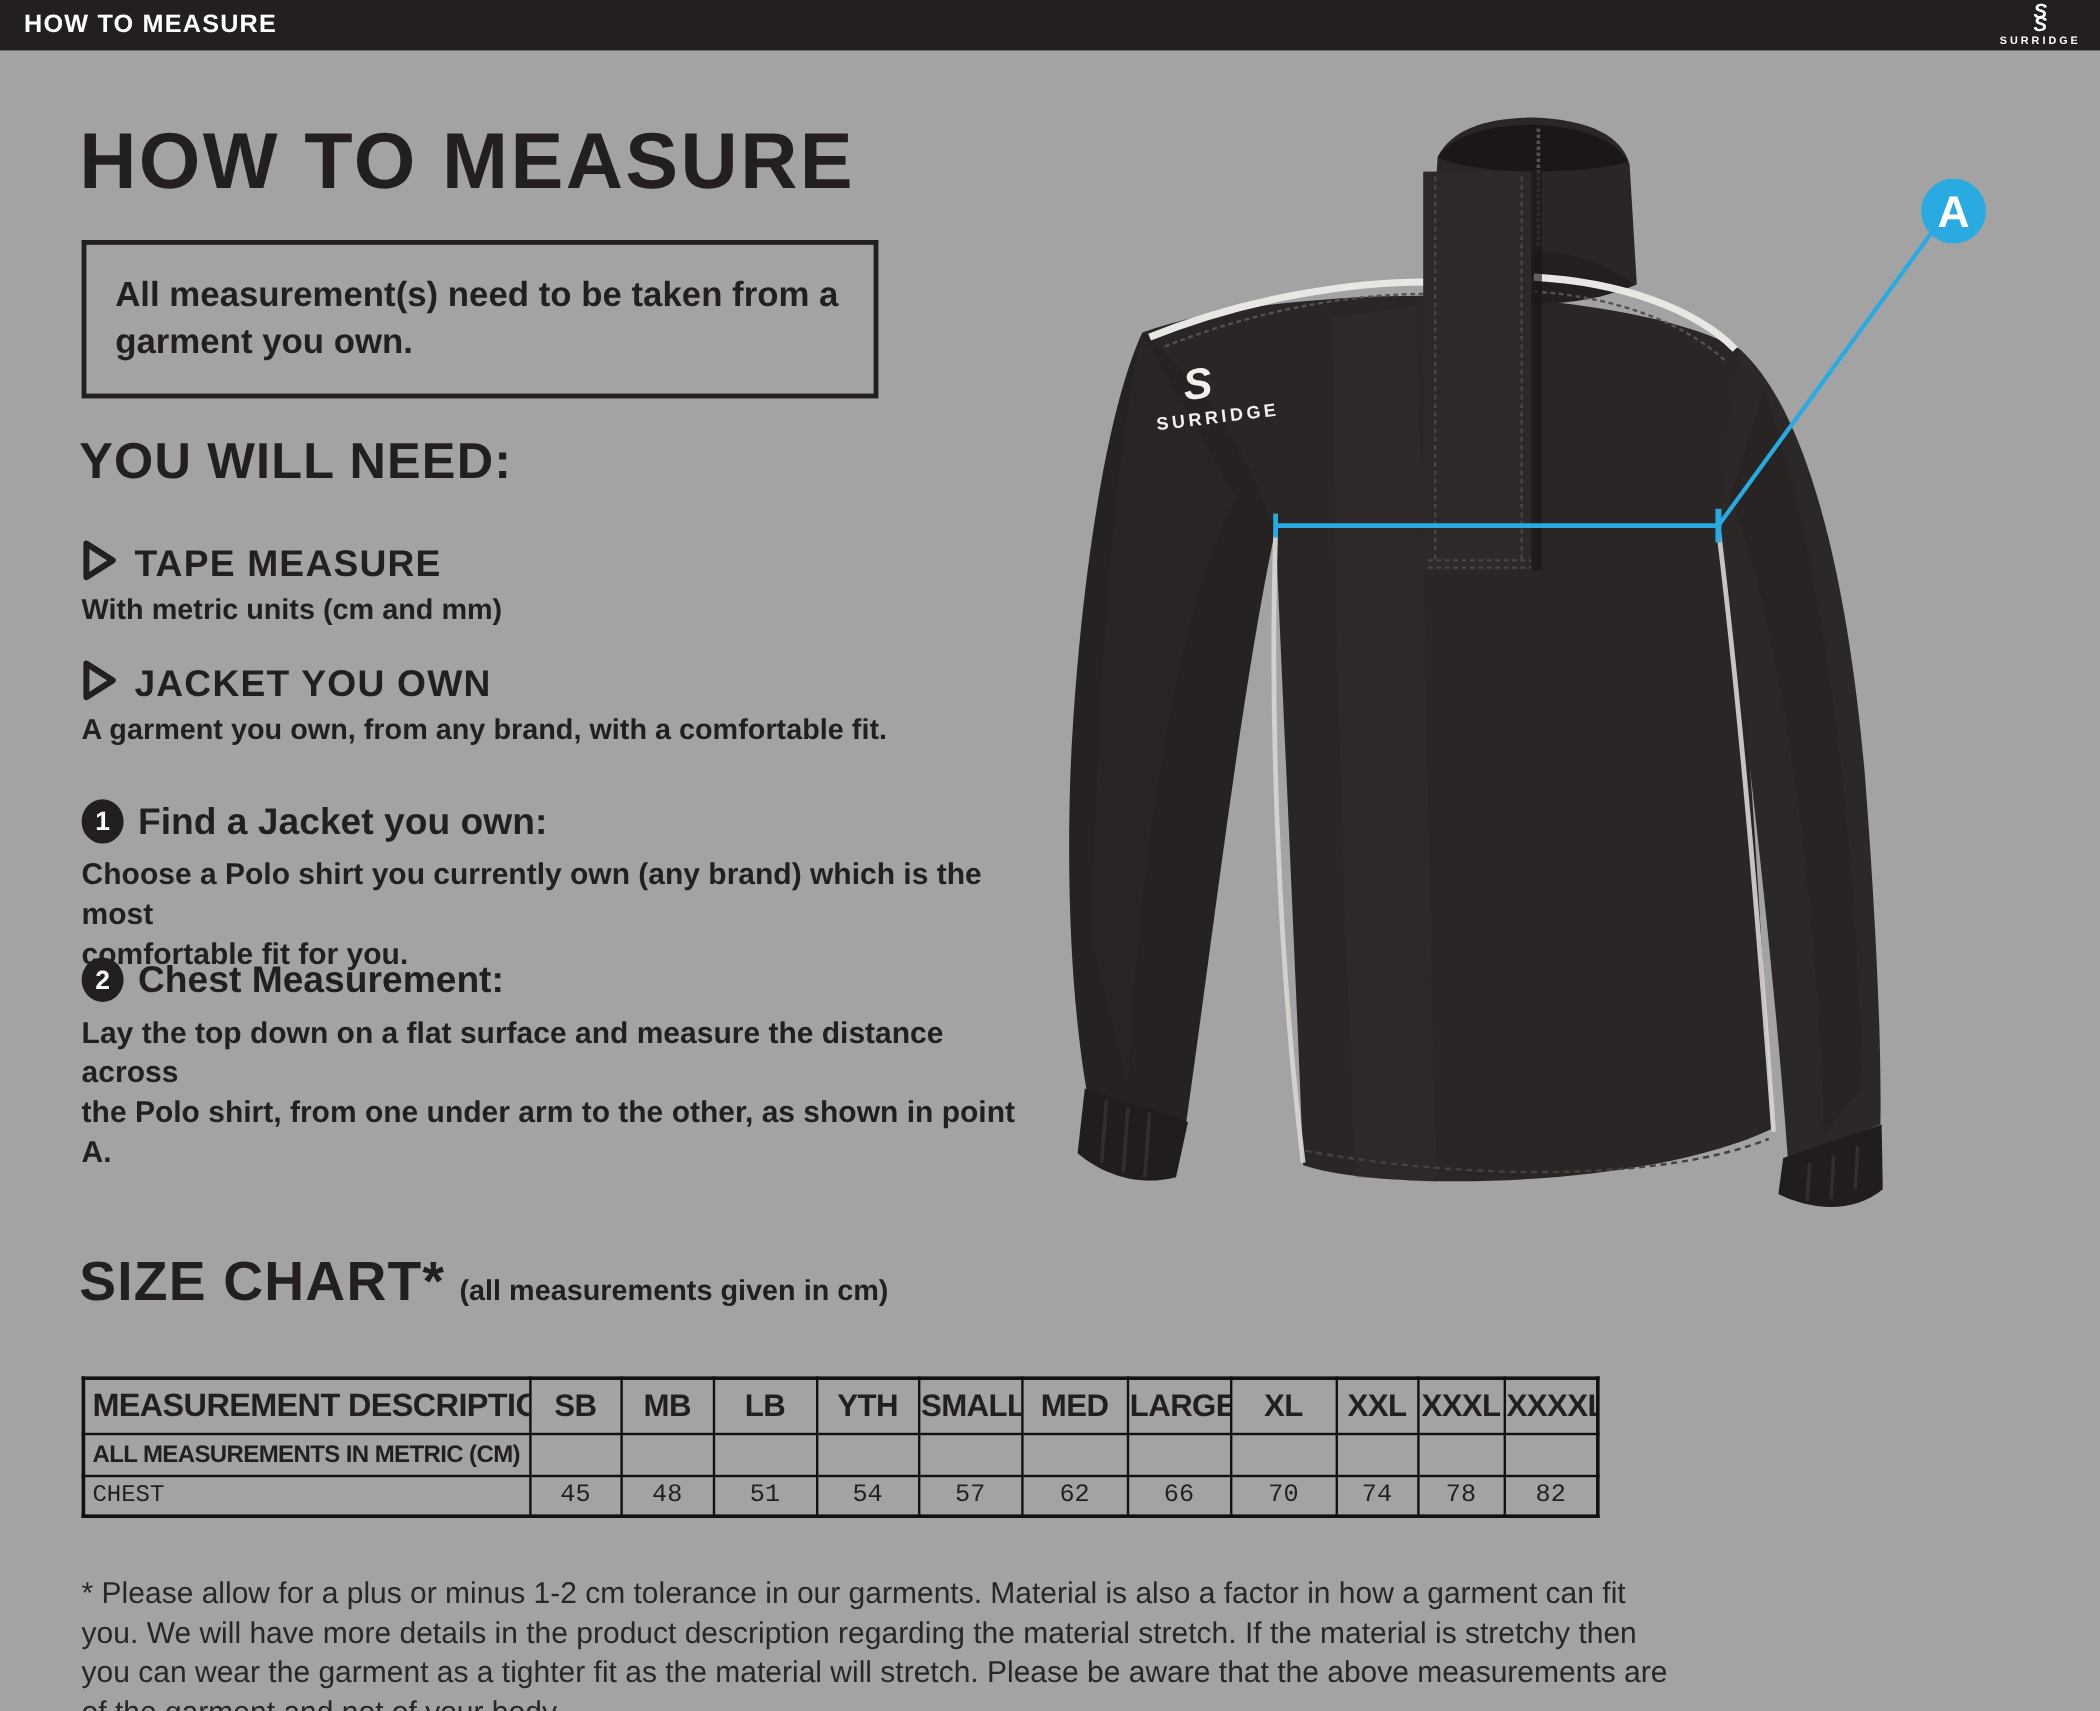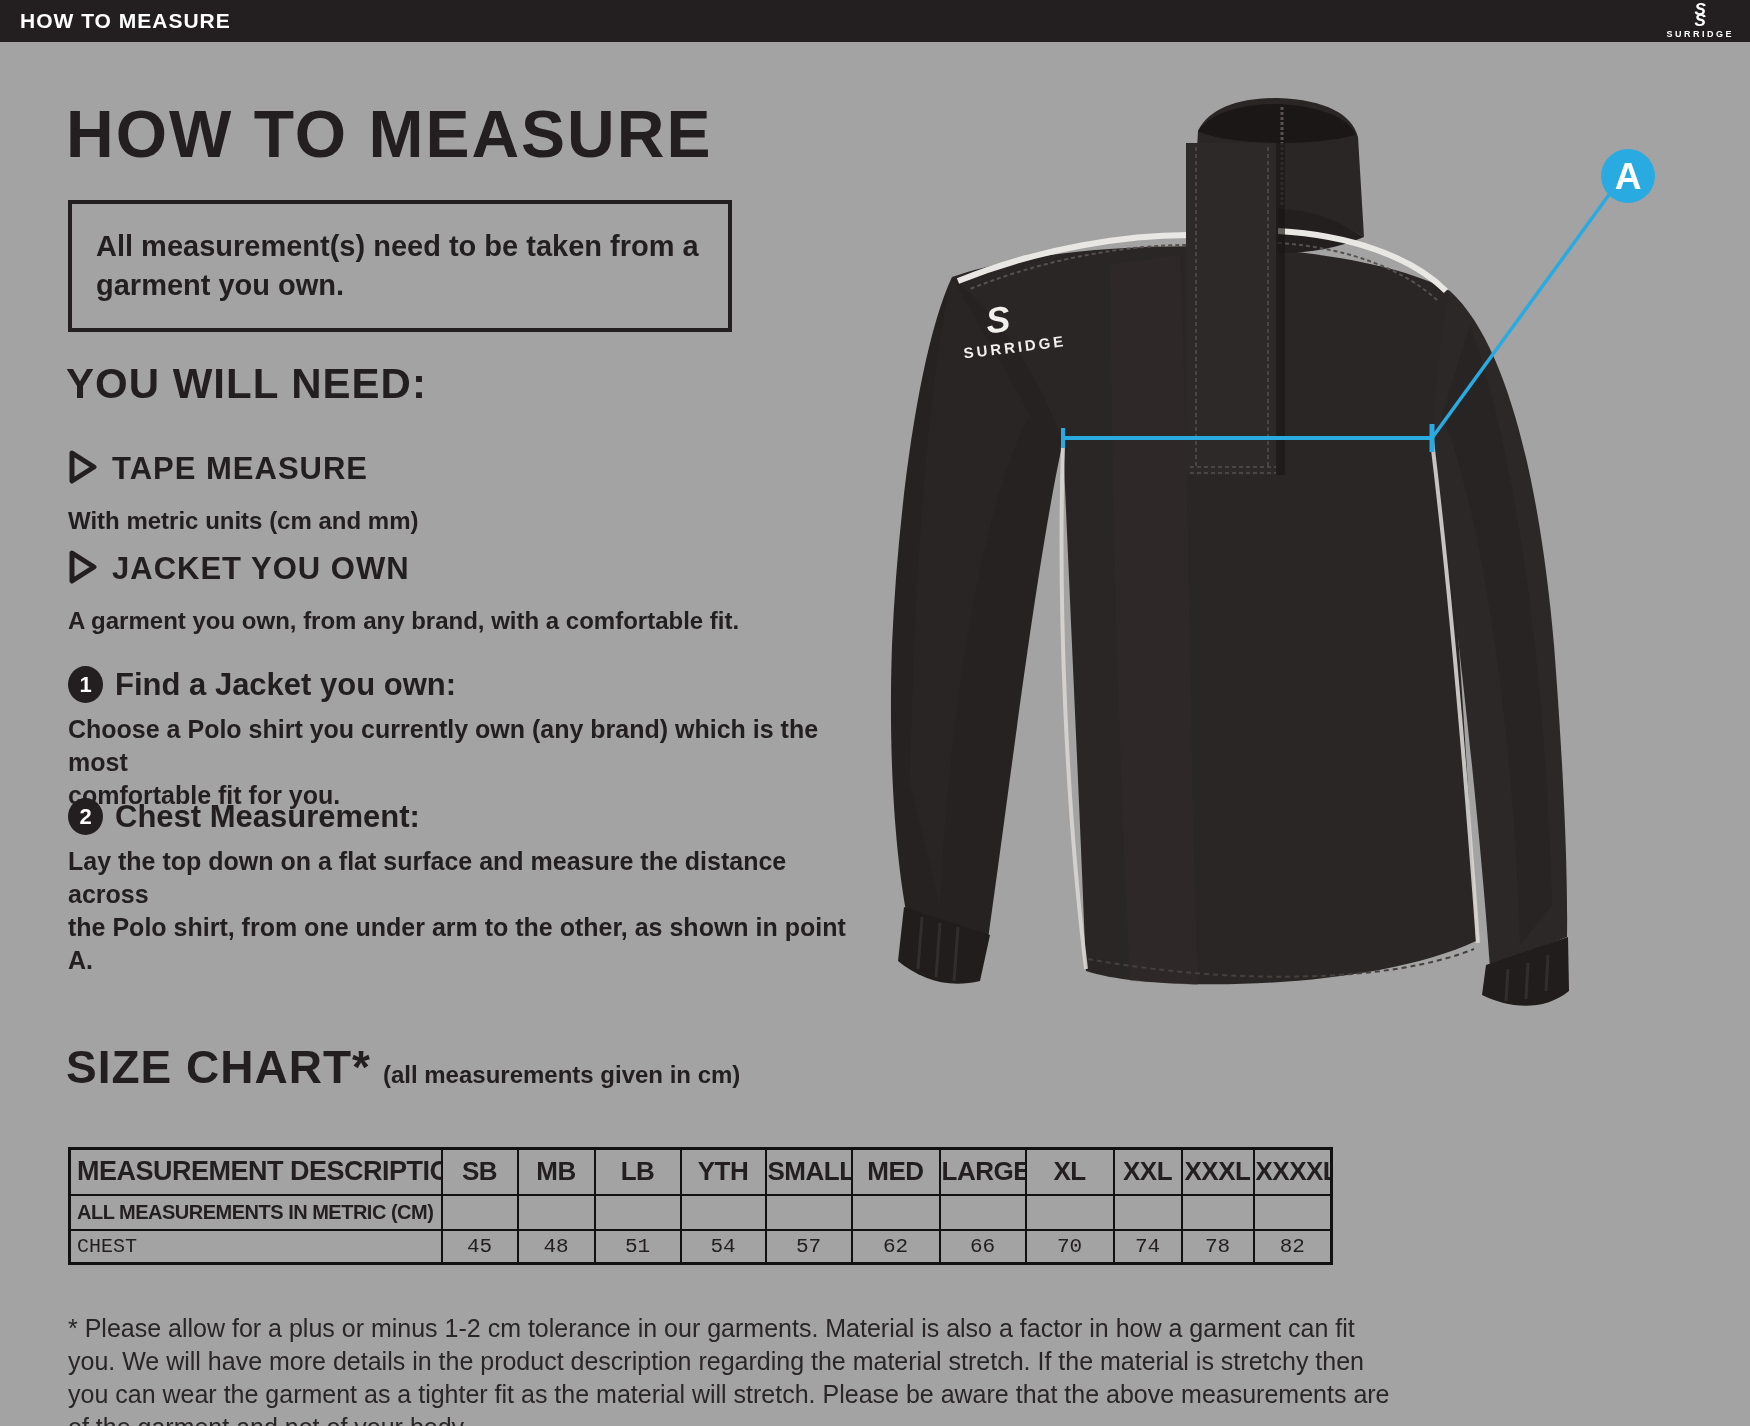--- a/index.html
+++ b/index.html
@@ -17,21 +17,21 @@
   
   .h1{position:absolute;left:66px;top:96px;font-size:66px;font-weight:700;letter-spacing:2px;}
   .notice-box{position:absolute;left:68px;top:200px;width:664px;height:132px;border:4px solid #231f20;
               box-sizing:border-box;display:flex;align-items:center;padding:0 24px;}
   .notice-text{font-size:29px;font-weight:700;line-height:39px;white-space:pre-line;}
   .h2{position:absolute;left:66px;top:360px;font-size:42px;font-weight:700;letter-spacing:1px;}
   .need-item-1{position:absolute;left:68px;top:450px;}
   .need-item-2{position:absolute;left:68px;top:550px;}
   .need-row{display:flex;align-items:center;gap:14px;}
   .need-label{font-size:31px;font-weight:700;letter-spacing:1px;}
-  .need-desc{font-size:24px;font-weight:700;margin-top:19px;}
+  .need-desc{font-size:24px;font-weight:700;margin-top:6px;}
   .step-1{position:absolute;left:68px;top:666px;width:790px;}
   .step-2{position:absolute;left:68px;top:798px;width:790px;}
   .step-head{display:flex;align-items:center;gap:12px;}
   .step-badge{width:35px;height:37px;border-radius:50%;background:#231f20;color:#fff;
               display:flex;align-items:center;justify-content:center;font-size:22px;font-weight:700;flex:0 0 auto;}
   .step-title{font-size:31px;font-weight:700;}
   .step-desc{font-size:25px;font-weight:700;line-height:33px;margin-top:10px;white-space:pre-line;}
   .size-chart-head{position:absolute;left:66px;top:1040px;display:flex;align-items:baseline;gap:12px;}
   .size-chart-title{font-size:46px;font-weight:700;letter-spacing:1px;}
   .size-chart-sub{font-size:24px;font-weight:700;}

